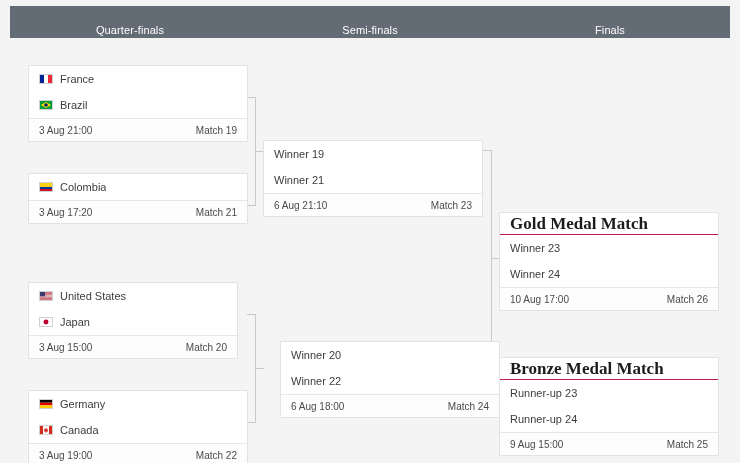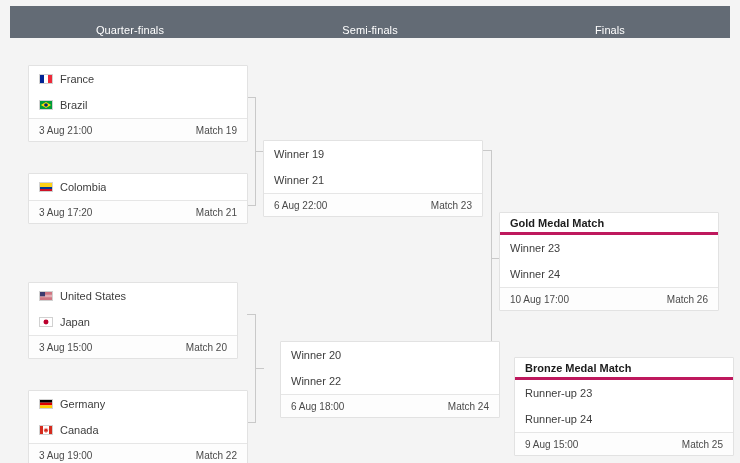--- a/index.html
+++ b/index.html
@@ -43,26 +43,27 @@
   .match-box {
     position: absolute;
     background: #ffffff;
     border: 1px solid #e2e2e2;
     border-radius: 1px;
   }
   .match-title {
     height: 22px;
     line-height: 21px;
     padding: 0 10px;
-    font-size: 11px;
+    font-size: 17px;
     font-weight: bold;
     color: #1c1c1c;
-    border-bottom: 3px solid #be185d;
+    border-bottom: 1px solid #be185d;
     white-space: nowrap;
     overflow: hidden;
+    font-family: Liberation Serif, serif;
   }
   .match-body { padding: 0; }
   .team-row {
     height: 26px;
     display: flex;
     align-items: center;
     padding: 0 10px;
     white-space: nowrap;
   }
   .team-name {
@@ -265,21 +266,21 @@
 <div class="match-box" style="left:263px; top:140px; width:220px;">
   <div class="match-body">
     <div class="team-row">
       <span class="team-name">Winner 19</span>
     </div>
     <div class="team-row">
       <span class="team-name">Winner 21</span>
     </div>
   </div>
   <div class="match-footer">
-    <span class="match-date">6 Aug 22:00</span>
+    <span class="match-date">6 Aug 21:10</span>
     <span class="match-id">Match 23</span>
   </div>
 </div>
 
 <div class="match-box" style="left:280px; top:341px; width:220px;">
   <div class="match-body">
     <div class="team-row">
       <span class="team-name">Winner 20</span>
     </div>
     <div class="team-row">
@@ -301,21 +302,21 @@
     <div class="team-row">
       <span class="team-name">Winner 24</span>
     </div>
   </div>
   <div class="match-footer">
     <span class="match-date">10 Aug 17:00</span>
     <span class="match-id">Match 26</span>
   </div>
 </div>
 
-<div class="match-box" style="left:499px; top:357px; width:220px;margin-left:15px;">
+<div class="match-box" style="left:499px; top:357px; width:220px;">
   <div class="match-title">Bronze Medal Match</div>
   <div class="match-body">
     <div class="team-row">
       <span class="team-name">Runner-up 23</span>
     </div>
     <div class="team-row">
       <span class="team-name">Runner-up 24</span>
     </div>
   </div>
   <div class="match-footer">

